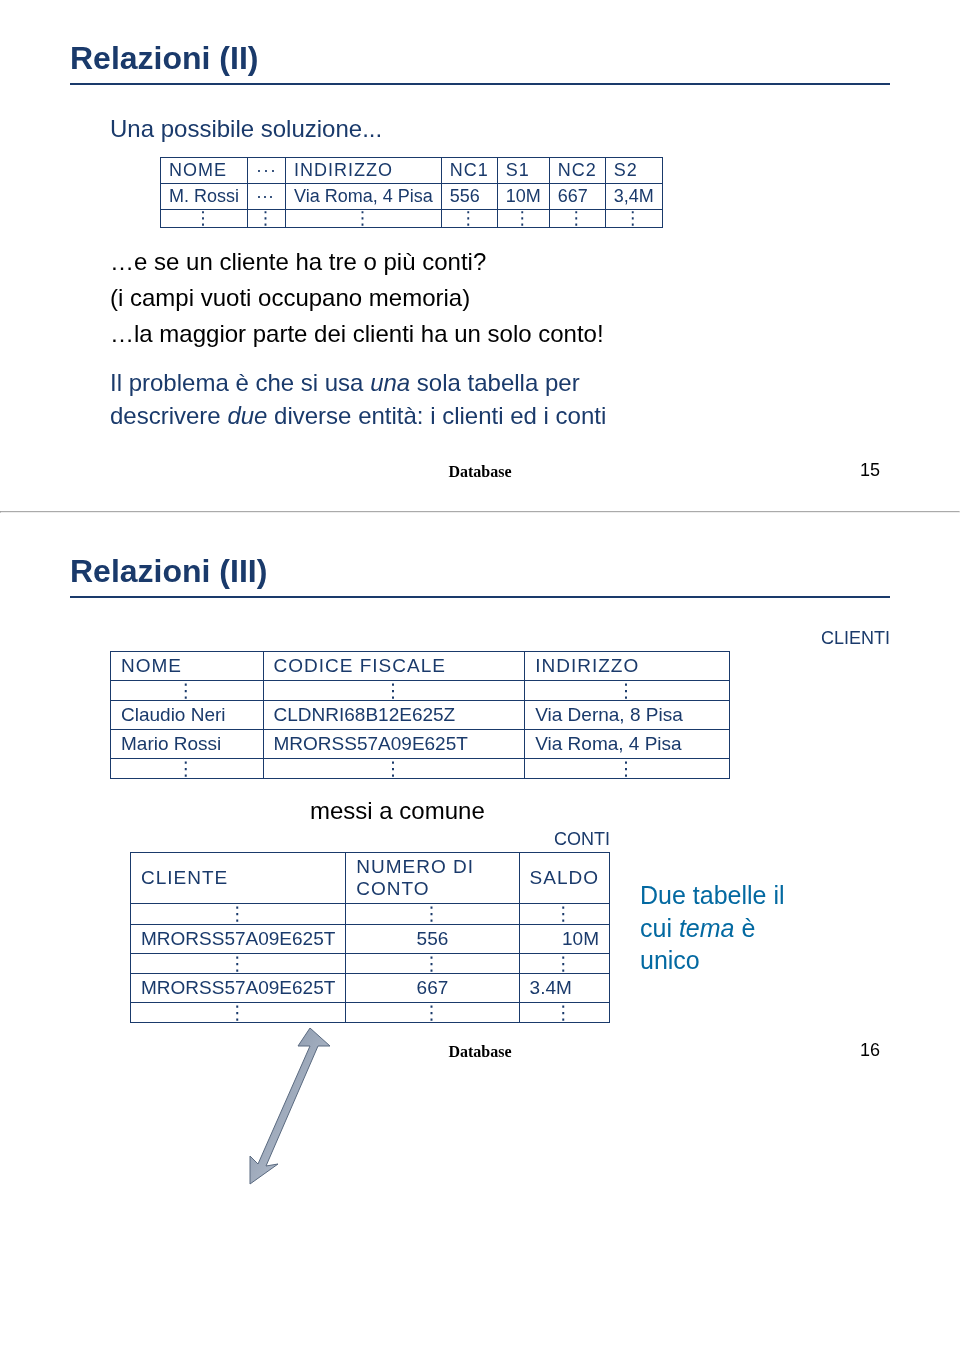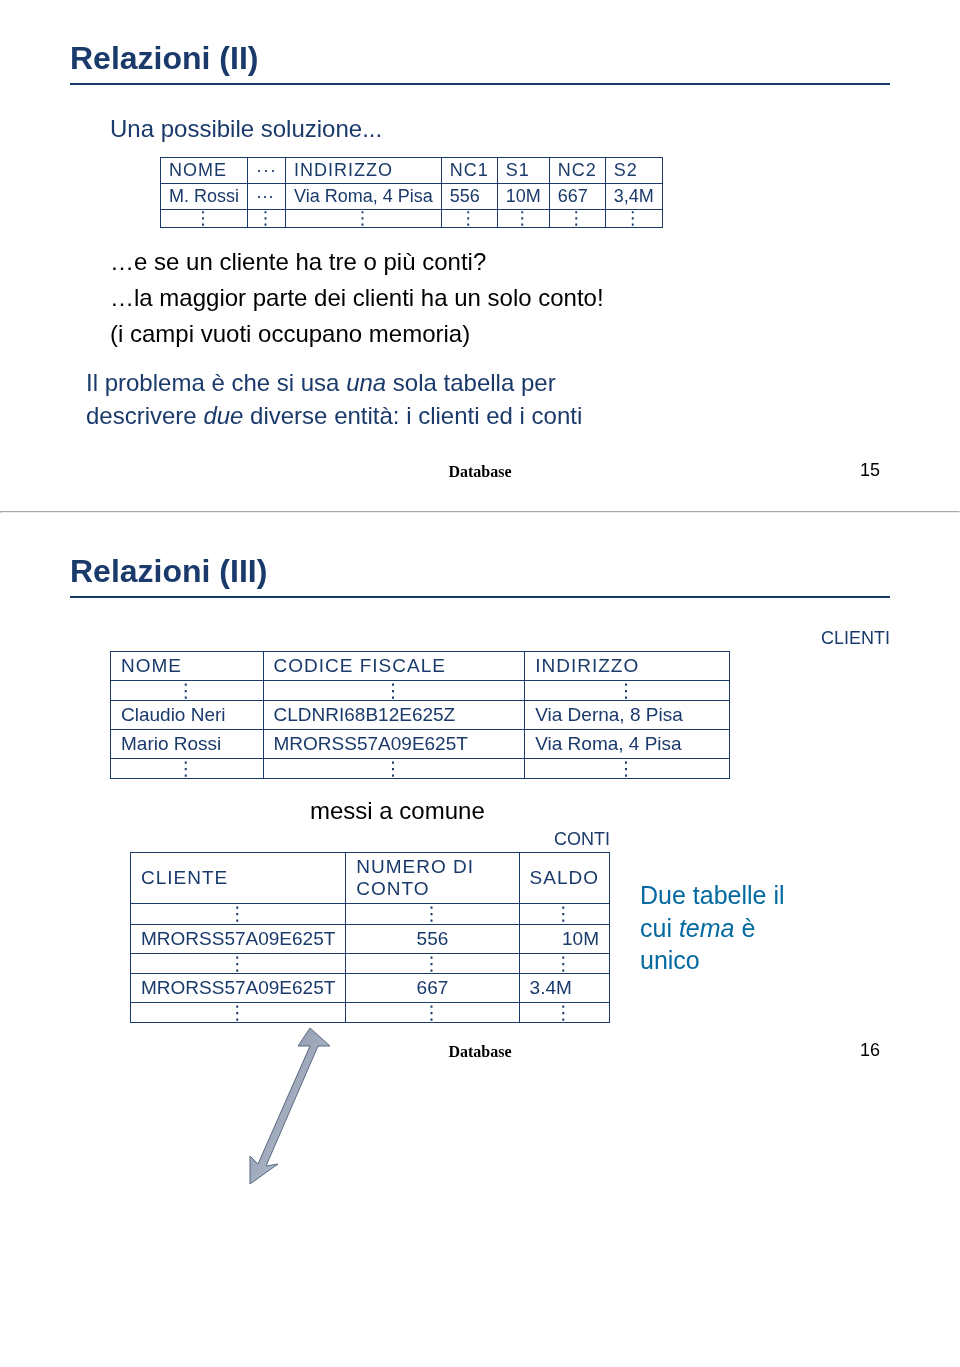--- a/index.html
+++ b/index.html
@@ -63,21 +63,21 @@
     letter-spacing: 2px;
   }
   .question {
     font-size: 24px;
     color: #000000;
     margin: 0 0 8px 40px;
   }
   .explain {
     font-size: 24px;
     color: #1a3a6b;
-    margin: 0 0 0 16px;
+    margin: 0 0 0 40px;
     line-height: 1.4;
   }
   .explain .ital { font-style: italic; }
   .footer {
     text-align: center;
     font-size: 16px;
     font-weight: bold;
     margin-top: 30px;
     font-family: Liberation Serif, serif;
   }
@@ -180,22 +180,22 @@
       <td class="vdots">⋮</td>
       <td class="vdots">⋮</td>
       <td class="vdots">⋮</td>
       <td class="vdots">⋮</td>
       <td class="vdots">⋮</td>
     </tr>
   </tbody>
     </table>
 
   <p class="question">…e se un cliente ha tre o più conti?</p>
+  <p class="question">(i campi vuoti occupano memoria)</p>
   <p class="question">…la maggior parte dei clienti ha un solo conto!</p>
-  <p class="question">(i campi vuoti occupano memoria)</p>
 
   <p class="explain" style="margin-top:18px">
     <span>Il problema è che si usa </span><span class="ital">una</span><span> sola tabella per</span><br>
     <span>descrivere </span><span class="ital">due</span><span> diverse entità: i clienti ed i conti</span>
   </p>
 
   <div class="footer">Database</div>
   <div class="pagenum">15</div>
 </div>
 

